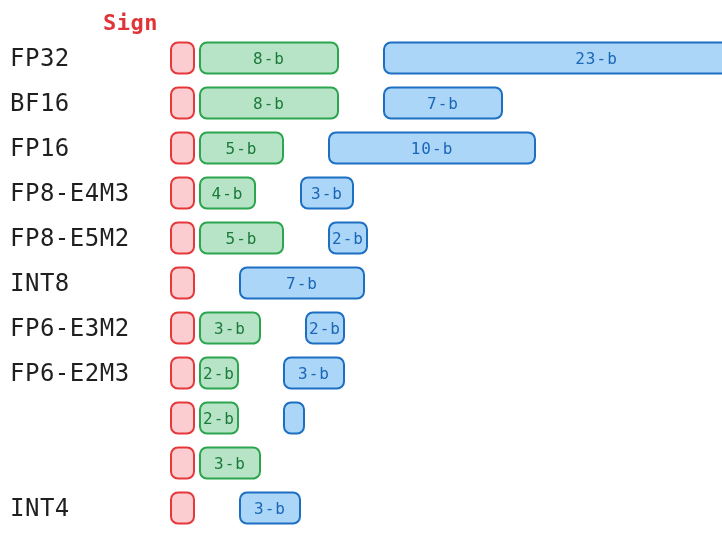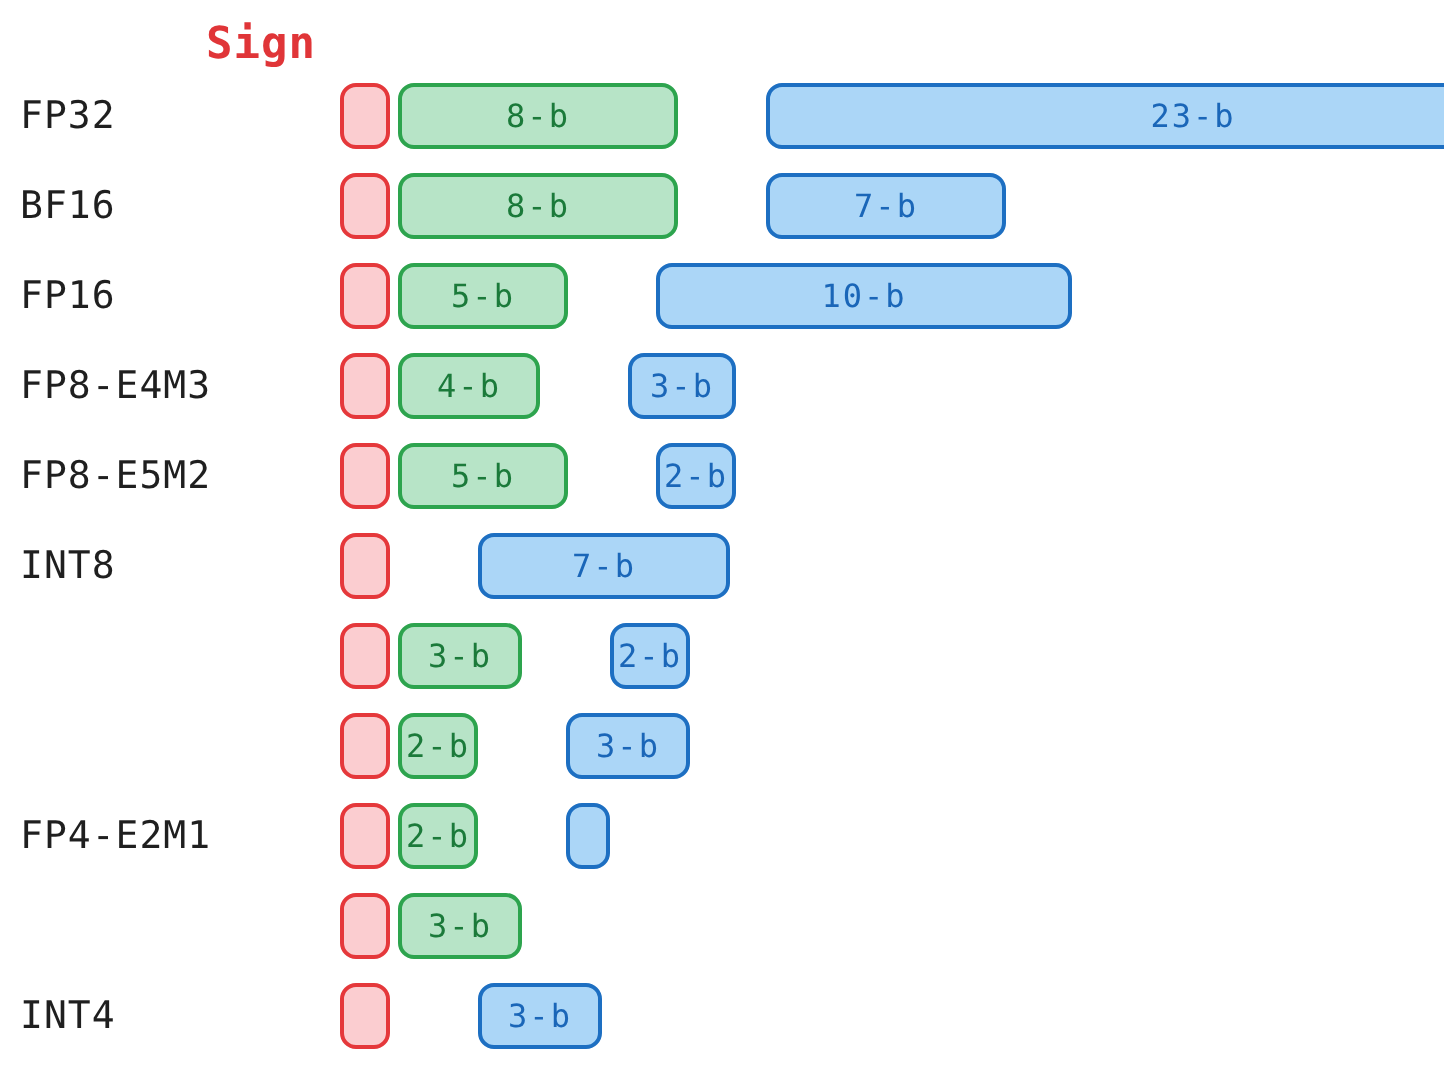--- a/index.html
+++ b/index.html
@@ -40,21 +40,21 @@
   }
   .row {
     position: relative;
     height: 45px;
   }
   .row-label {
     position: absolute;
     left: 10px;
     top: 50%;
     transform: translateY(-50%);
-    font-size: 19px;
+    font-size: 24px;
     letter-spacing: 0.5px;
     color: var(--label-color);
     white-space: nowrap;
   }
   .bar {
     position: absolute;
     left: 127px;
     top: 50%;
     transform: translateY(-50%);
     display: flex;
@@ -136,21 +136,21 @@
       <div class="box man" style="width:208px">
           <span>10-b</span>
         </div>
     </div>
   </div>
 
   <div class="row">
     <div class="row-label">FP8-E4M3</div>
     <div class="bar">
       <div class="box sign"></div>
-      <div class="box exp" style="width:71px">
+      <div class="box exp" style="width:57px">
           <span>4-b</span>
         </div>
       <div class="box man" style="width:54px">
           <span>3-b</span>
         </div>
     </div>
   </div>
 
   <div class="row">
     <div class="row-label">FP8-E5M2</div>
@@ -169,45 +169,46 @@
     <div class="row-label">INT8</div>
     <div class="bar">
       <div class="box sign"></div>
       <div class="box man" style="width:126px">
           <span>7-b</span>
         </div>
     </div>
   </div>
 
   <div class="row">
+    <div class="row-label">FP6-E3M2</div>
     <div class="bar">
       <div class="box sign"></div>
       <div class="box exp" style="width:62px">
           <span>3-b</span>
         </div>
       <div class="box man" style="width:40px">
           <span>2-b</span>
         </div>
     </div>
   </div>
 
   <div class="row">
+    <div class="row-label">FP6-E2M3</div>
     <div class="bar">
       <div class="box sign"></div>
       <div class="box exp" style="width:40px">
           <span>2-b</span>
         </div>
       <div class="box man" style="width:62px">
           <span>3-b</span>
         </div>
     </div>
   </div>
 
   <div class="row">
-    <div class="row-label">FP4-E2M1</div>
     <div class="bar">
       <div class="box sign"></div>
       <div class="box exp" style="width:40px">
           <span>2-b</span>
         </div>
       <div class="box man" style="width:22px">
           <span></span>
         </div>
     </div>
   </div>

